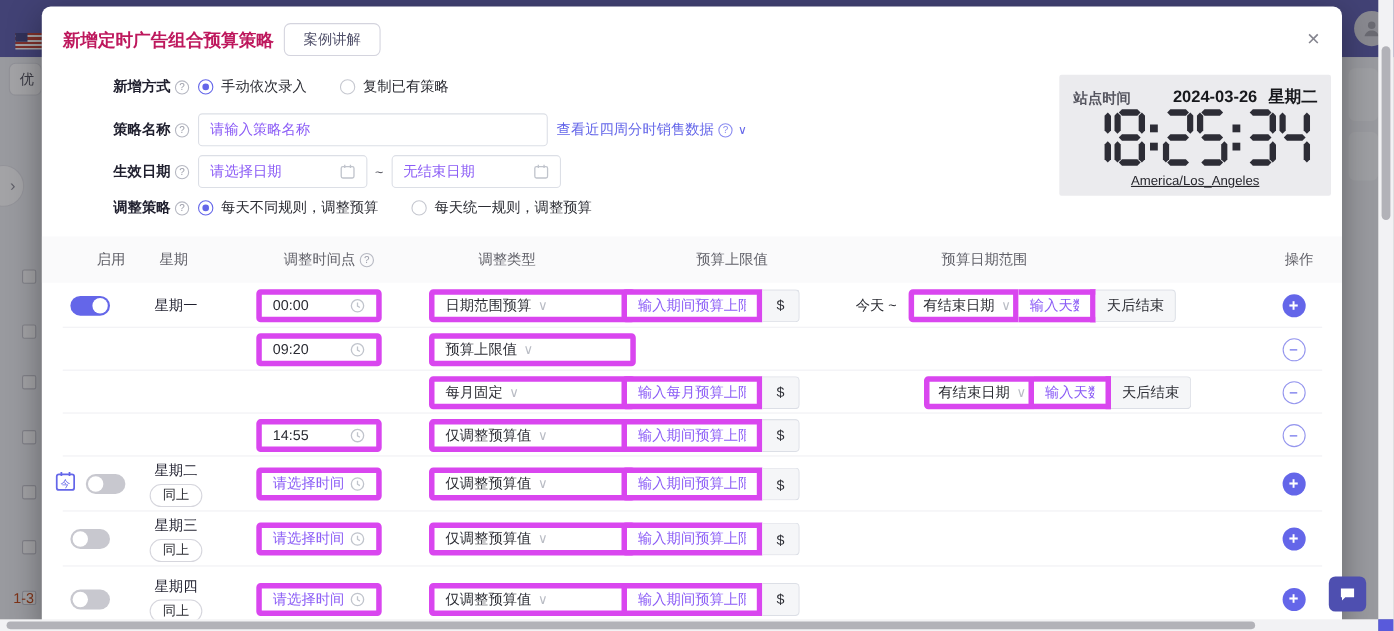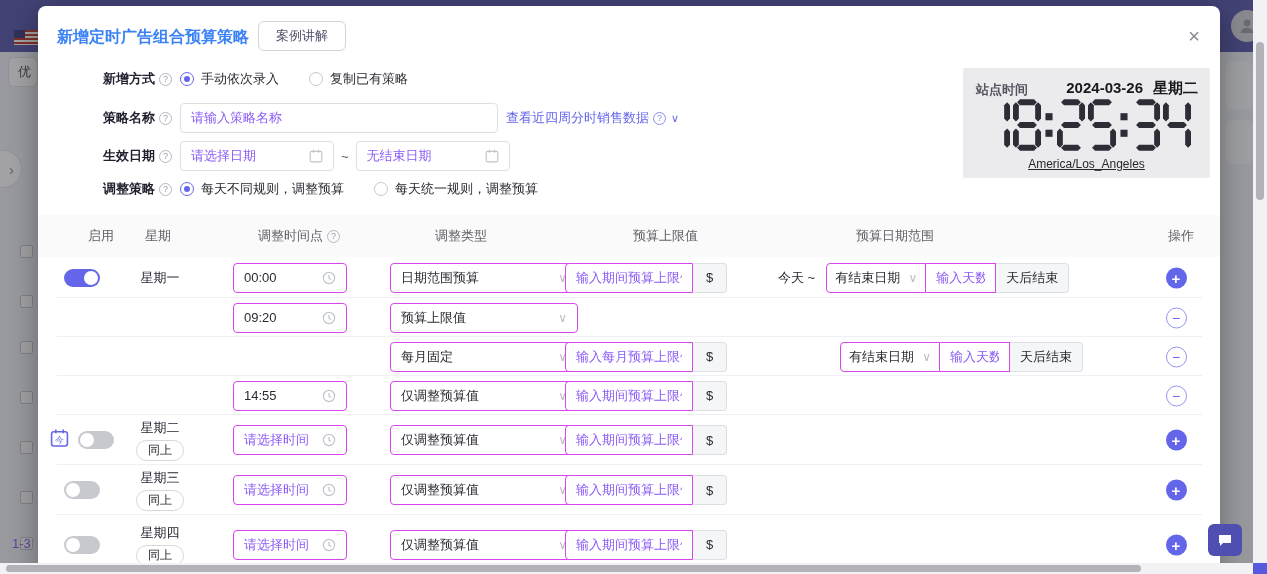--- a/index.html
+++ b/index.html
@@ -15,38 +15,38 @@
     background:#d3d3da; z-index:2; display:flex; align-items:center; justify-content:center; }
   .bg-page { position:absolute; left:0; top:52px; right:0; bottom:0; background:#eef0f3; z-index:1; }
   .bg-search { position:absolute; left:8px; top:57px; width:30px; height:30px; background:#fff;
     border:1px solid #e0e0e6; border-radius:6px; z-index:2; font-size:13px; color:#4a4a55;
     display:flex; align-items:center; padding-left:9px; overflow:hidden; }
   .bg-collapse { position:absolute; left:-16px; top:150px; width:38px; height:38px; border-radius:50%;
     background:#fff; border:1px solid #e3e3e8; z-index:2; display:flex; align-items:center;
     justify-content:flex-end; padding-right:7px; color:#8a8a94; font-size:15px; }
   .bg-check { position:absolute; left:20px; width:13px; height:13px; border:1px solid #c4c4cc;
     border-radius:2px; background:#fdfdfd; z-index:2; }
-  .bg-pagination { position:absolute; left:12px; top:536px; font-size:13px; color:#8b5cf6; z-index:2; }
+  .bg-pagination { position:absolute; left:12px; top:536px; font-size:13px; color:#c2410c; z-index:2; }
   .bg-card { position:absolute; background:rgba(255,255,255,0.55); border-radius:6px; z-index:2; }
 
   .overlay { position:absolute; inset:0; background:rgba(35,35,42,0.42); z-index:10; }
 
   
   .v-track { position:absolute; left:1253px; top:0; width:14px; height:563px; background:#f2f2f4; z-index:45; }
   .v-thumb { position:absolute; left:1256px; top:42px; width:8px; height:158px; background:#b2b2b8; border-radius:4px; z-index:46; }
   .h-track { position:absolute; left:0; top:563px; width:1253px; height:11px; background:#f2f2f4; z-index:45; }
   .h-thumb { position:absolute; left:6px; top:565px; width:1135px; height:7px; background:#b2b2b8; border-radius:4px; z-index:46; }
   .corner { position:absolute; left:1253px; top:563px; width:14px; height:11px; background:#595adb; z-index:50; }
   .fab { position:absolute; left:1208px; top:524px; width:34px; height:32px; background:#4e4fb0;
     border-radius:6px; z-index:26; display:flex; align-items:center; justify-content:center; }
 
   
   .modal { position:absolute; left:38px; top:6px; width:1182px; height:568px; background:#fff;
     border-radius:8px 8px 0 0; box-shadow:0 8px 30px rgba(0,0,0,0.35); z-index:20; overflow:hidden; }
-  .m-title { position:absolute; left:19px; top:21px; font-size:16px; font-weight:bold; color:#3b82f6; }
+  .m-title { position:absolute; left:19px; top:21px; font-size:16px; font-weight:bold; color:#be185d; }
   .case-btn { position:absolute; left:220px; top:15px; height:30px; padding:0 17px; border:1px solid #d4d4de;
     border-radius:6px; background:#fff; font-size:13px; color:#50506a; display:flex; align-items:center; }
   .m-close { position:absolute; left:1144px; top:18px; font-size:20px; color:#85858f; width:24px; height:24px;
     display:flex; align-items:center; justify-content:center; }
 
   
   .f-row { position:absolute; left:14px; display:flex; align-items:center; font-size:13px; color:#2b2c33; }
   .f-label { width:120px; text-align:right; font-weight:bold; color:#1f1f2e; margin-right:8px;
     display:inline-flex; justify-content:flex-end; align-items:center; white-space:nowrap; }
   .q { display:inline-flex; align-items:center; justify-content:center; width:13px; height:13px;
@@ -86,24 +86,24 @@
   .tgl { position:absolute; left:26px; top:50%; transform:translateY(-50%); width:36px; height:18px;
     border-radius:9px; background:#c8c8cf; }
   .tgl.on { background:#6466e9; }
   .tgl.shift { left:40px; }
   .knob { position:absolute; top:2px; width:14px; height:14px; border-radius:50%; background:#fff; }
   .tgl.on .knob { right:2px; } .tgl.off .knob { left:2px; }
   .week { position:absolute; left:84px; width:76px; top:50%; transform:translateY(-50%);
     text-align:center; font-size:13px; color:#1f1f2e; }
   .wtag { display:inline-block; border:1px solid #d6d6dd; border-radius:11px; padding:1px 11px;
     font-size:12px; color:#2b2c33; margin-top:3px; }
-  .cell { position:absolute; top:50%; transform:translateY(-50%); height:30px; border:1px solid #d946ef;
+  .cell { position:absolute; top:50%; transform:translateY(-50%); height:30px; border:5px solid #d946ef;
     border-radius:4px; background:#fff; display:flex; align-items:center; padding:0 10px; font-size:13px; }
   .time { left:195px; width:114px; justify-content:space-between; }
-  .type { left:352px; width:188px; justify-content:space-between;gap:12px; }
+  .type { left:352px; width:188px; justify-content:flex-start; }
   .chev { color:#b9bcc4; font-size:12px; margin-left:6px; }
   .bgroup { position:absolute; left:527px; top:50%; transform:translateY(-50%); display:flex; align-items:center; }
   .binput { position:static; transform:none; width:128px; border-radius:4px 0 0 4px; }
   .addon { height:30px; border:1px solid #dcdfe6; border-left:none; border-radius:0 4px 4px 0;
     background:#f5f6f8; display:flex; align-items:center; justify-content:center; font-size:13px;
     color:#2b2c33; padding:0 10px; white-space:nowrap; }
   .cur { width:34px; padding:0; }
   .rgroup { position:absolute; left:740px; top:50%; transform:translateY(-50%); display:flex; align-items:center;justify-content:center; }
   .rgroup.r3off { left:802px; }
   .rprefix { font-size:13px; color:#2b2c33; margin-right:11px; white-space:nowrap; }

